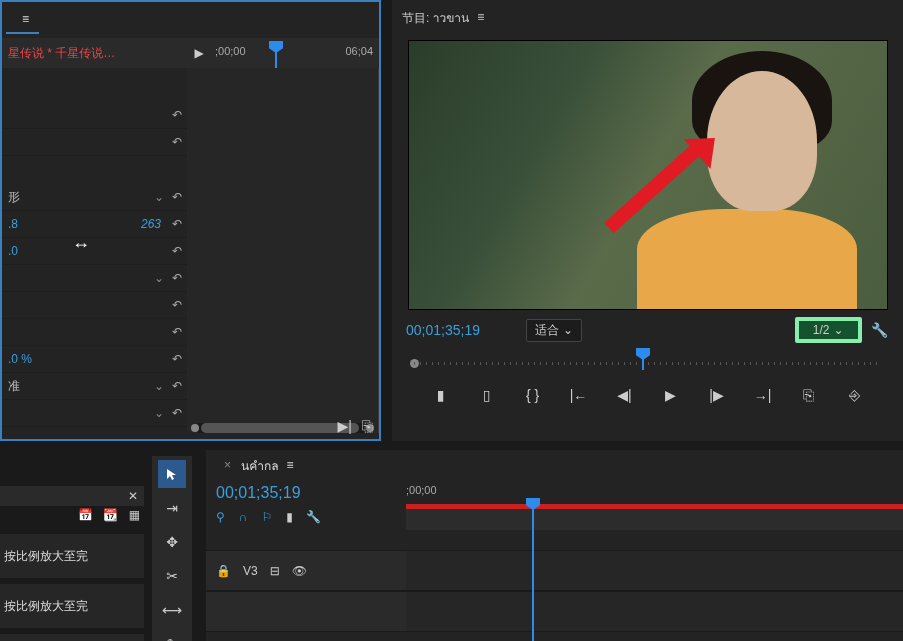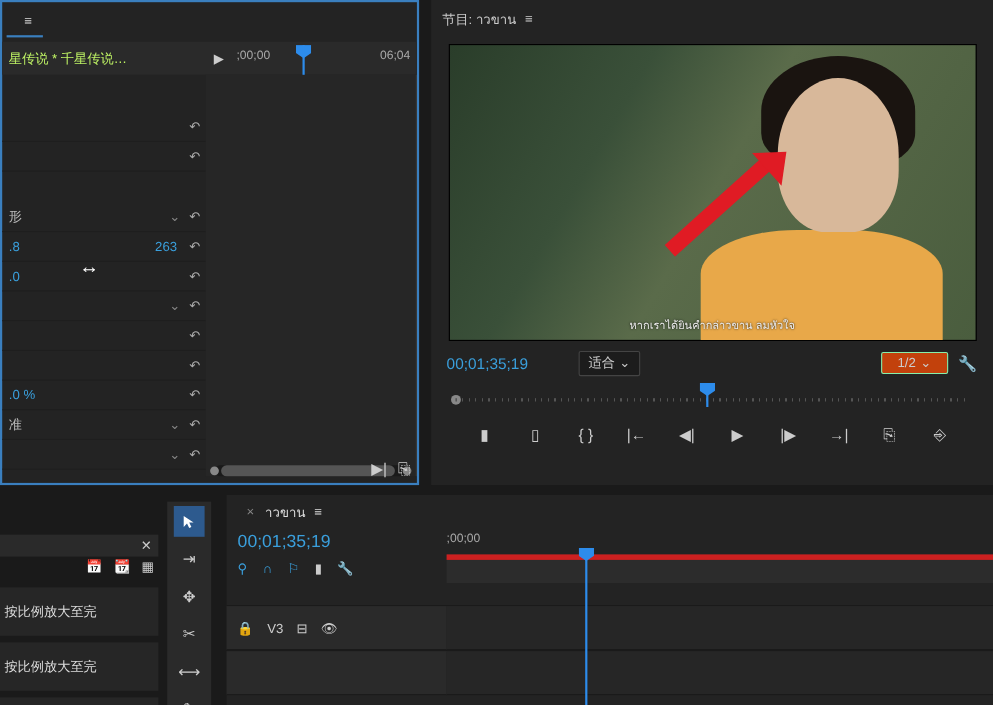--- a/index.html
+++ b/index.html
@@ -4,32 +4,32 @@
 <style>
 *{margin:0;padding:0;box-sizing:border-box;font-family:sans-serif;font-size:12px;}
 body{background:#1a1a1a;color:#ccc;width:903px;height:641px;overflow:hidden;position:relative;}
 
 
 .fx-panel{position:absolute;left:0;top:0;width:381px;height:441px;border:2px solid #3a7fbf;background:#232323;}
 .fx-panel .tab-bar{height:36px;display:flex;align-items:center;padding-left:4px;}
 .fx-panel .tab{color:#ddd;padding:6px 10px;border-bottom:2px solid #3a7fbf;}
 .fx-panel .tab .menu{margin-left:6px;}
 .fx-panel .header{display:flex;align-items:center;height:30px;background:#2a2a2a;}
-.fx-panel .header .clip{flex:1;color:#bef264;padding-left:6px;white-space:nowrap;overflow:hidden;}
+.fx-panel .header .clip{flex:1;color:#ef4444;padding-left:6px;white-space:nowrap;overflow:hidden;}
 .fx-panel .header .play{width:20px;text-align:center;color:#ccc;}
 .fx-panel .header .ruler{width:170px;height:28px;position:relative;color:#aaa;}
 .ruler-num{position:absolute;top:6px;font-size:11px;}
 .ruler-playhead{position:absolute;top:2px;left:60px;width:14px;height:24px;}
 .ruler-playhead .head{width:14px;height:12px;background:#2d8ceb;clip-path:polygon(0 0,100% 0,100% 60%,50% 100%,0 60%);}
 .ruler-playhead .line{position:absolute;left:6px;top:0;width:2px;height:380px;background:#2d8ceb;}
 .prop-rows{width:185px;float:left;}
 .prop-row{height:27px;display:flex;align-items:center;border-bottom:1px solid #1e1e1e;}
 .prop-row .lbl{flex:1;padding-left:6px;color:#bbb;}
 .prop-row .lbl.blue{color:#3a9fdc;}
-.prop-row .v{margin-right:6px;color:#3a9fdc;}
+.prop-row .v{margin-right:6px;color:#3a9fdc;font-style:italic;}
 .prop-row .chev{width:16px;text-align:center;color:#888;}
 .prop-row .reset{width:20px;text-align:center;color:#aaa;}
 .kf-area{margin-left:185px;height:365px;background:#262626;position:relative;border-right:1px solid #3a3a3a;}
 .kf-scroll{position:absolute;bottom:0;left:8px;right:8px;height:10px;background:#1a1a1a;border-radius:5px;}
 .kf-scroll .thumb{position:absolute;height:100%;background:#555;border-radius:5px;}
 .kf-dot{position:absolute;width:8px;height:8px;background:#888;border-radius:50%;}
 .fx-footer{position:absolute;bottom:4px;right:6px;display:flex;gap:10px;}
 .fx-footer span{color:#ccc;font-size:14px;}
 .cursor-hand{position:absolute;left:70px;top:230px;font-size:18px;color:#fff;pointer-events:none;z-index:5;}
 
@@ -42,21 +42,21 @@
 .viewer .hair{position:absolute;right:55px;top:10px;width:140px;height:100px;background:#1a1410;border-radius:50% 50% 30% 30%;}
 .viewer .shirt{position:absolute;right:30px;bottom:0;width:220px;height:100px;background:#e8a849;border-radius:40% 40% 0 0;}
 .viewer .arrow-line{position:absolute;left:200px;top:180px;width:120px;height:14px;background:#e01b24;transform:rotate(-42deg);transform-origin:left center;}
 .viewer .arrow-head{position:absolute;left:285px;top:85px;width:0;height:0;border-left:24px solid #e01b24;border-top:20px solid transparent;border-bottom:20px solid transparent;transform:rotate(-42deg);}
 .viewer .caption{position:absolute;bottom:6px;left:0;right:0;text-align:center;color:#eee;font-size:10px;text-shadow:0 0 2px #000;}
 .program .controls{padding:6px 14px 0;}
 .ctrl-row1{display:flex;align-items:center;gap:10px;height:28px;}
 .ctrl-row1 .tc{color:#3a9fdc;font-size:14px;width:110px;}
 .ctrl-row1 .fit{display:flex;align-items:center;gap:4px;background:#1c1c1c;border:1px solid #444;padding:2px 8px;border-radius:2px;}
 .ctrl-row1 .spacer{flex:1;}
-.ctrl-row1 .zoom{display:flex;align-items:flex-start;gap:4px;background:#c2410c;border:1px solid #86efac;padding:2px 14px;border-radius:2px;}
+.ctrl-row1 .zoom{display:flex;align-items:flex-start;gap:4px;background:#14532d;border:4px solid #86efac;padding:2px 14px;border-radius:2px;}
 .ctrl-row1 .wrench{color:#ccc;font-size:14px;}
 .prog-ruler{height:26px;position:relative;margin:4px 0;}
 .prog-ruler .track{position:absolute;left:8px;right:8px;top:14px;height:3px;background:repeating-linear-gradient(90deg,#555 0 1px,transparent 1px 6px);}
 .prog-ruler .dot{position:absolute;left:4px;top:11px;width:9px;height:9px;background:#888;border-radius:50%;}
 .prog-ruler .ph{position:absolute;left:230px;top:0;}
 .prog-ruler .ph .h{width:14px;height:12px;background:#2d8ceb;clip-path:polygon(0 0,100% 0,100% 60%,50% 100%,0 60%);}
 .prog-ruler .ph .l{position:absolute;left:6px;top:10px;width:2px;height:12px;background:#2d8ceb;}
 .transport{display:flex;justify-content:center;gap:24px;margin-top:6px;padding:4px 0;}
 .transport .btn{width:22px;height:22px;display:flex;align-items:center;justify-content:center;color:#ccc;font-size:14px;}
 
@@ -187,21 +187,20 @@
 
 <div class="program">
   <div class="title-bar">
     <span>节目: าวขาน</span>
     <span class="menu">≡</span>
   </div>
   <div class="viewer">
     <div class="shirt"></div>
     <div class="hair"></div>
     <div class="face"></div>
-    <div class="caption">หากเราได้ยินคำกล่าวขาน ลมหัวใจ</div>
     <div class="arrow-line"></div>
     <div class="arrow-head"></div>
   </div>
   <div class="controls">
     <div class="ctrl-row1">
       <span class="tc">00;01;35;19</span>
       <div class="fit">
           <span>适合</span>
           <span>⌄</span>
         </div>
@@ -260,21 +259,21 @@
   <div class="tool">⇥</div>
   <div class="tool">✥</div>
   <div class="tool">✂</div>
   <div class="tool">⟷</div>
   <div class="tool">✎</div>
 </div>
 
 <div class="timeline">
   <div class="tl-tab">
     <span class="x">×</span>
-    <span>าวขาน</span>
+    <span>นคำกล</span>
     <span class="menu">≡</span>
   </div>
   <div class="tl-header">
     <div class="tl-left">
       <div class="tc">00;01;35;19</div>
       <div class="icons">
         <span class="blue">⚲</span>
         <span class="blue">∩</span>
         <span class="blue">⚐</span>
         <span>▮</span>

